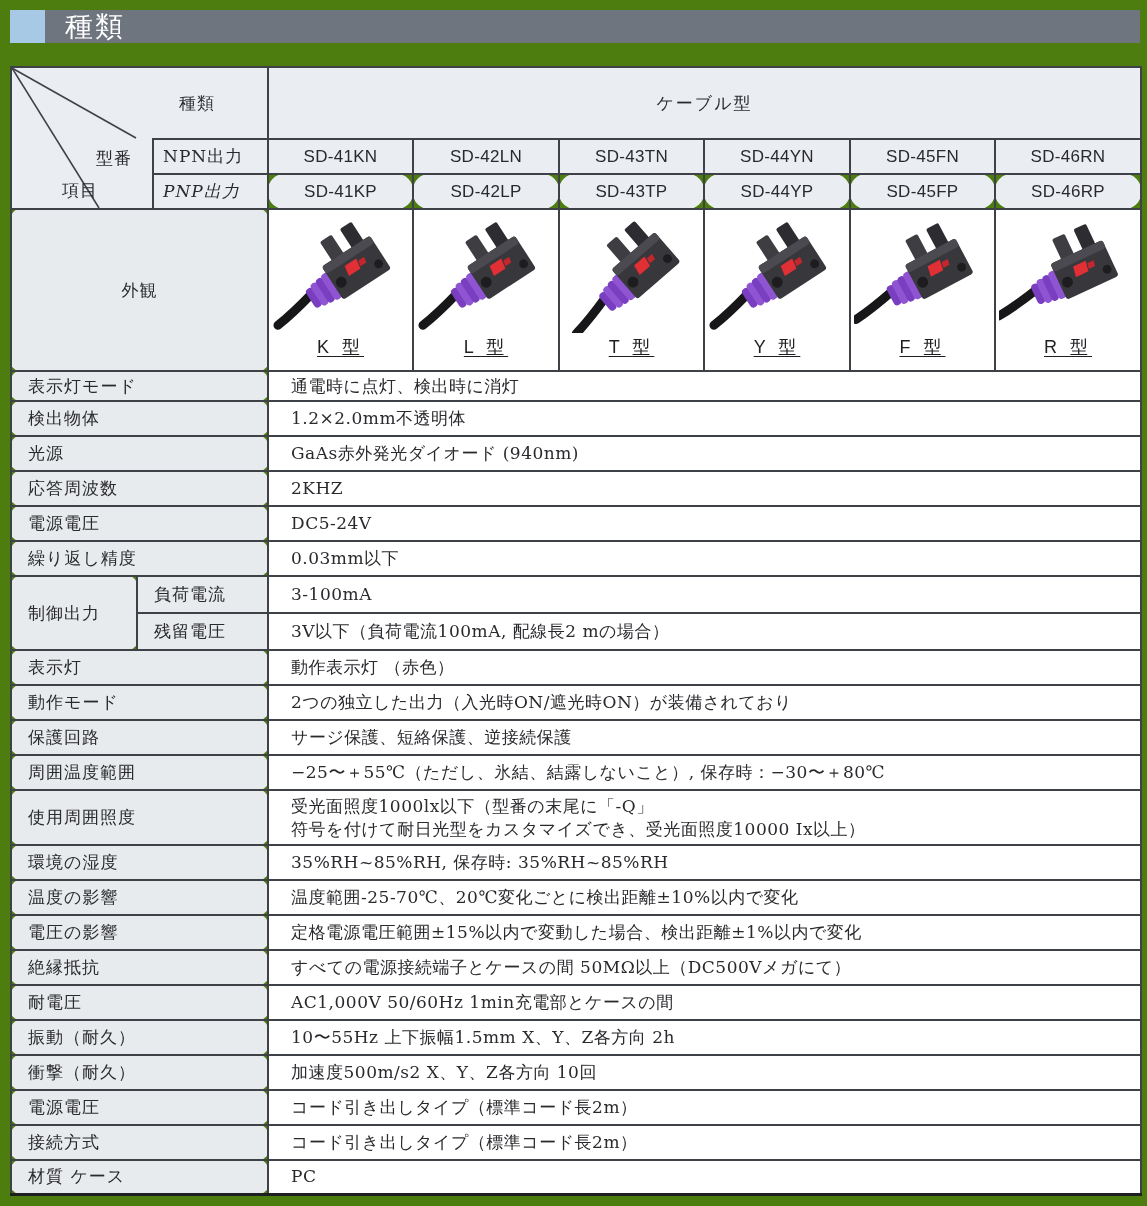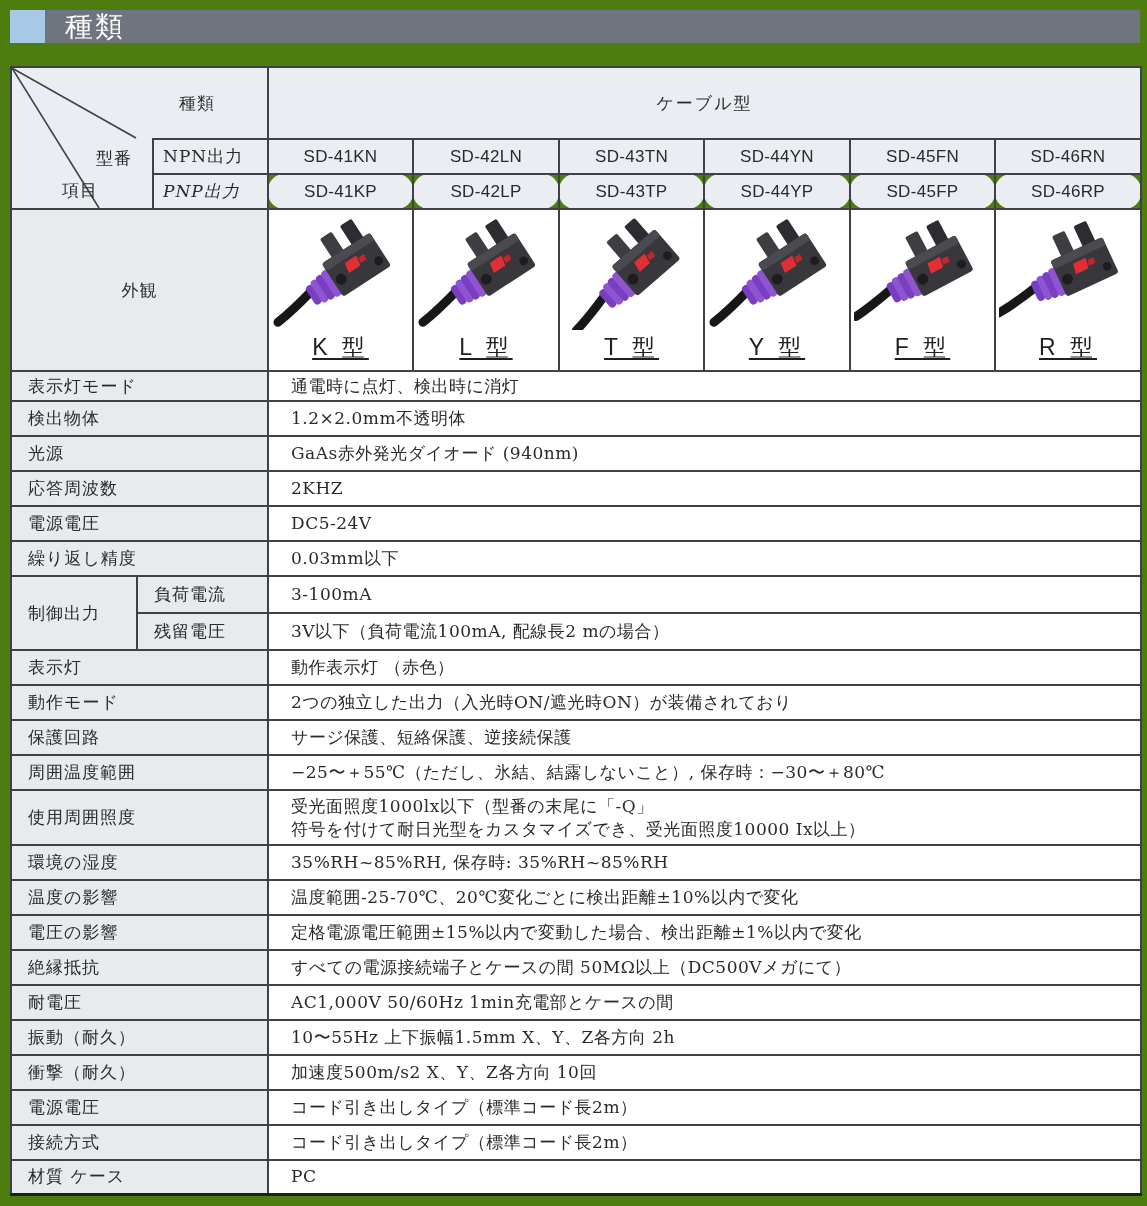--- a/index.html
+++ b/index.html
@@ -44,24 +44,24 @@
       display:flex;align-items:center;padding-left:9px;font-size:17px;letter-spacing:1px;}
   .hdr-sub.npn{top:70px;}
   .hdr-sub.pnp{top:105px;font-style:italic;}
 
   td.cable-type-cell{background:var(--head-bg);text-align:center;font-size:18px;letter-spacing:2px;}
   td.model-cell{background:var(--head-bg);text-align:center;
       font-family:"Liberation Sans","DejaVu Sans",sans-serif;
       font-size:15px;color:var(--model-blue);letter-spacing:.3px;}
 
   
-  td.label-cell{background:var(--label-bg);padding-left:16px;letter-spacing:1px;}
+  td.label-cell{background:var(--label-bg);padding-left:16px;letter-spacing:1px;border-radius:9px;}
   td.photo-cell{background:#ffffff;text-align:center;padding:4px 0 6px 0;}
   .product-photo{display:block;margin:2px auto 0 auto;}
-  .type-label{font-family:"Liberation Sans","DejaVu Sans",sans-serif;font-size:23px;
+  .type-label{font-family:"Liberation Sans","DejaVu Sans",sans-serif;font-size:18px;
       color:#1f1f23;text-decoration:underline;text-underline-offset:3px;letter-spacing:4px;margin-top:2px;}
 
   
   td.value-cell{background:#ffffff;padding-left:22px;font-size:16px;letter-spacing:.5px;
       white-space:pre-line;line-height:1.35;}
   td.sub-label{background:var(--label-bg);padding-left:16px;letter-spacing:1px;}
   tr.r30 td{height:30px;} tr.r35 td{height:35px;} tr.r37 td{height:37px;margin-left:32px;}
   tr.r55 td{height:55px;} tr.r34 td{height:34px;}
   tr.rh1 td{height:72px;} tr.rh2 td{height:35px;} tr.rh3 td{height:35px;border-radius:16px;}
   tr.rimg td{height:162px;}

